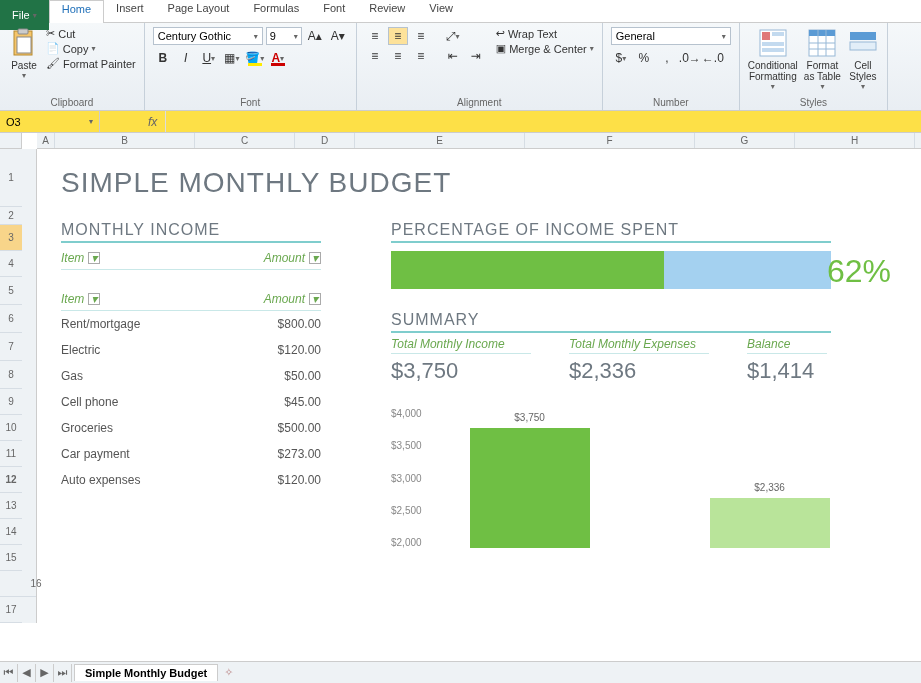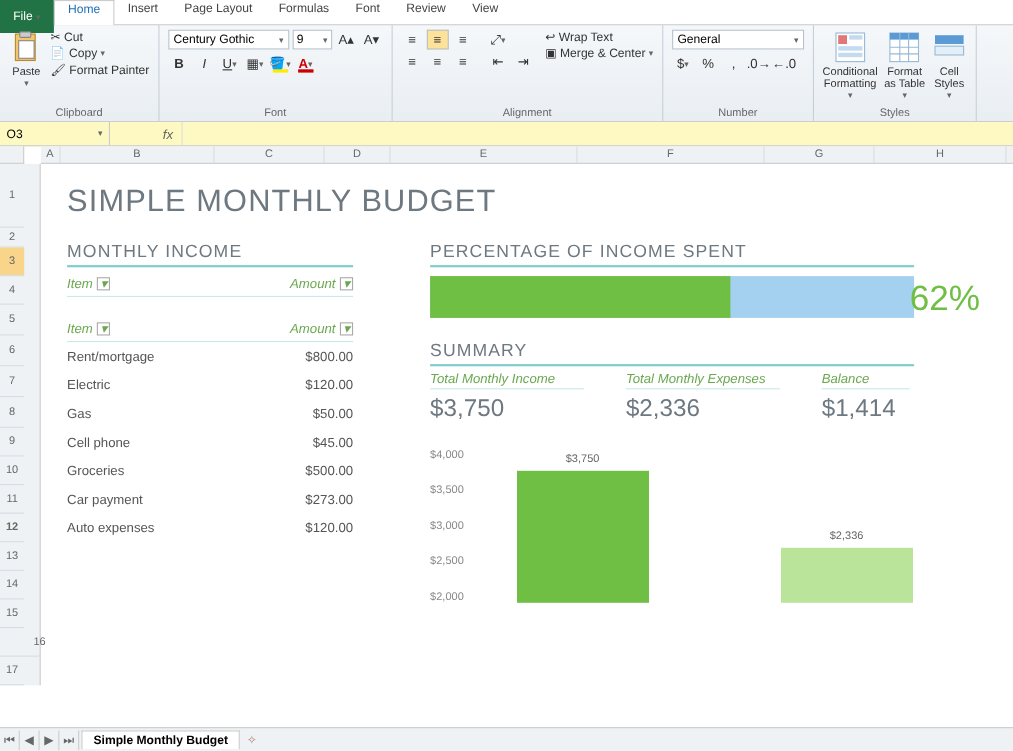--- a/index.html
+++ b/index.html
@@ -18,21 +18,21 @@
 .hstack{display:flex;gap:3px;align-items:center}
 .font-sel{width:110px;height:18px;border:1px solid #b6c2ce;background:#fff;font-size:11px;display:flex;align-items:center;padding:0 4px;justify-content:space-between}
 .size-sel{width:36px;height:18px;border:1px solid #b6c2ce;background:#fff;font-size:11px;display:flex;align-items:center;padding:0 3px;justify-content:space-between}
 .mini-btn{width:20px;height:18px;border:1px solid transparent;display:inline-flex;align-items:center;justify-content:center;font-size:12px;color:#333}
 .mini-btn.boxed{border-color:#b6c2ce;background:#f7fbff}
 .sel{border:1px solid #b6c2ce;background:#fff;height:18px;display:flex;align-items:center;padding:0 4px;font-size:11px;gap:6px;justify-content:space-between}
 .big{display:flex;flex-direction:column;align-items:center;font-size:10px;color:#333;gap:1px;text-align:center;line-height:1.1}
 .big svg{width:32px;height:32px}
 .caret{font-size:8px;color:#666}
 
-.fbar{display:flex;align-items:center;border-bottom:1px solid #ccc;height:22px;background:#fef9c3}
+.fbar{display:flex;align-items:center;border-bottom:1px solid #ccc;height:22px;background:#fde047}
 .namebox{width:100px;border-right:1px solid #ccc;padding:0 6px;font-size:11px;display:flex;align-items:center;height:100%}
 .fx{padding:0 8px;font-style:italic;color:#666}
 
 .grid-wrap{display:flex;height:532px}
 .rowhdrs{display:flex;flex-direction:column;background:#eef2f5;border-right:1px solid #ccc}
 .rowhdr{height:16px;border-bottom:1px solid #d6dde4;font-size:10px;color:#666;display:flex;align-items:center;justify-content:center;width:22px}
 .colhdrs{display:flex;background:#eef2f5;border-bottom:1px solid #ccc;height:16px}
 .colhdr{border-right:1px solid #d6dde4;font-size:10px;color:#666;display:flex;align-items:center;justify-content:center}
 .sheet{flex:1;position:relative;overflow:hidden}
 .content{position:absolute;left:0;top:16px;right:0;bottom:0;padding:18px 0 0 24px;font-family:"Century Gothic","Segoe UI",sans-serif}

